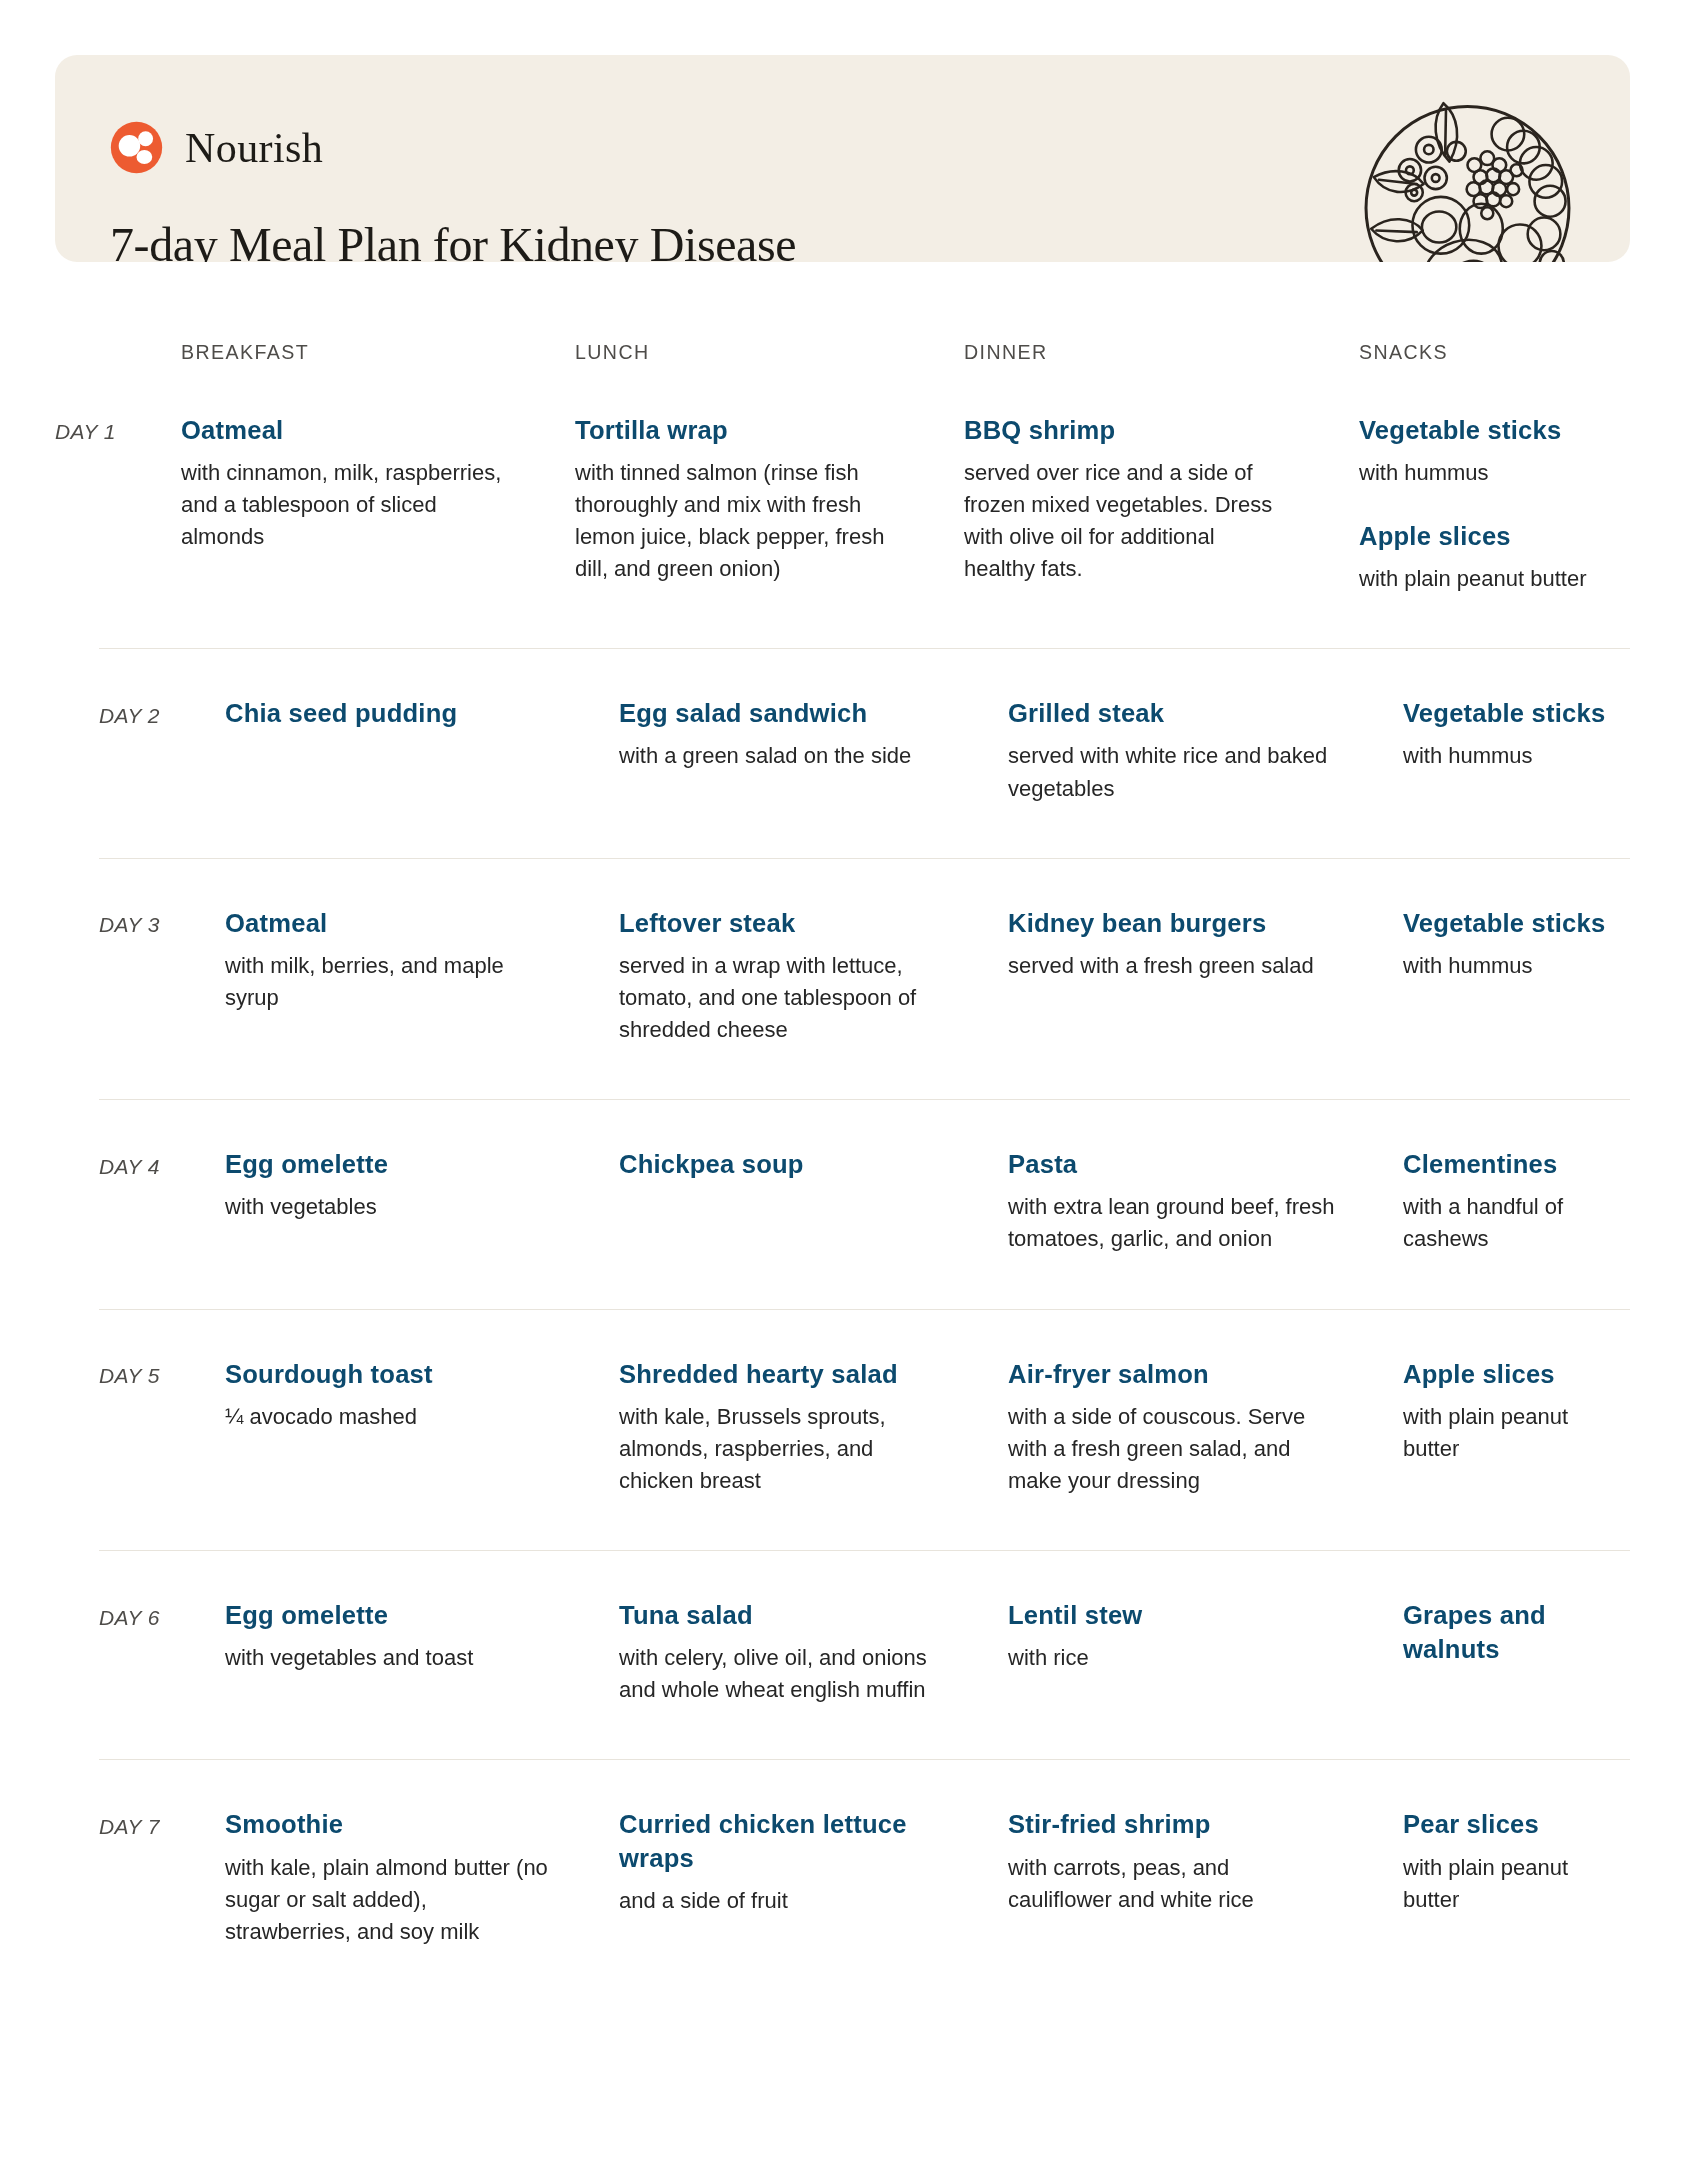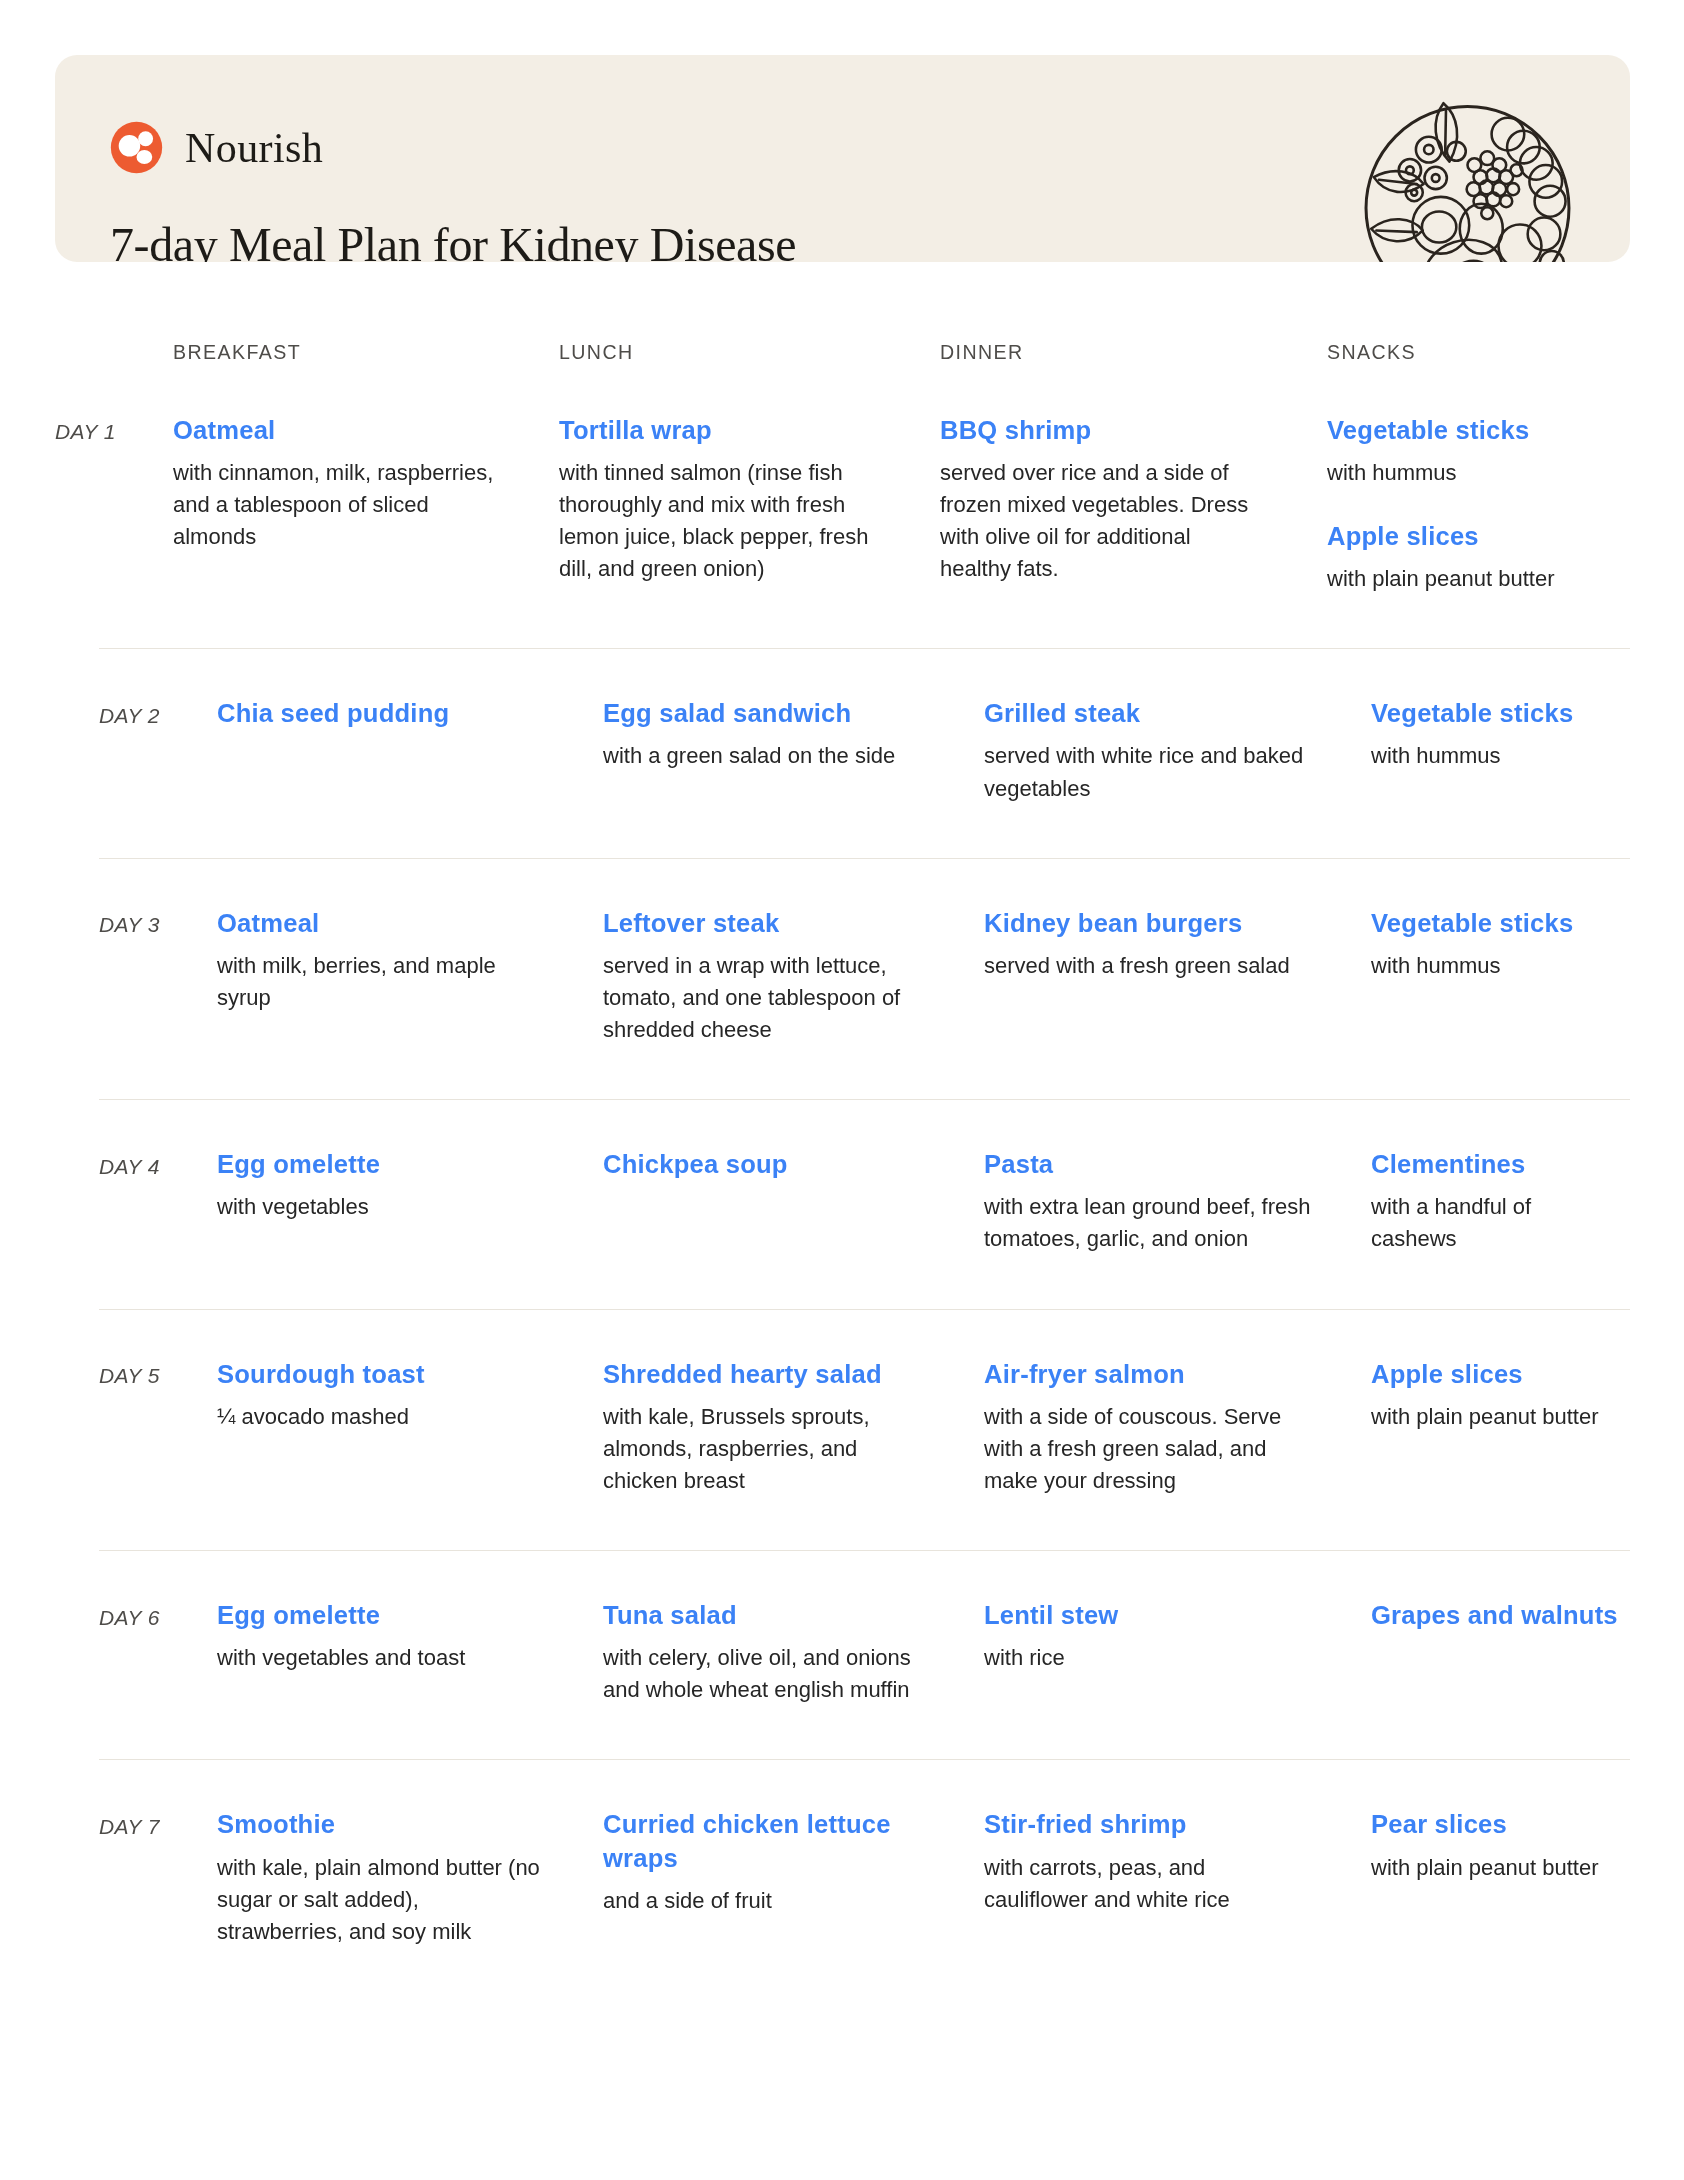--- a/index.html
+++ b/index.html
@@ -52,20 +52,21 @@
     right: 55px;
     width: 215px;
     height: 215px;
   }
 
   
   .plan-table { margin-top: 79px; }
   .grid-row {
     display: grid;
     grid-template-columns: 118px 386px 381px 387px 1fr;
+    gap: 8px;
   }
   .col-head-row { margin-bottom: 1.7px; }
   .col-head {
     font-size: 19.6px;
     letter-spacing: 1.4px;
     color: #4e4c49;
     font-weight: 400;
   }
   .day-row {
     padding: 48px 0 53px 0;
@@ -78,21 +79,21 @@
     letter-spacing: 0.4px;
     font-style: italic;
   }
   .meal-cell { padding-right: 60px; }
   .meal-cell.snacks { padding-right: 8.5px; }
   .meal-item + .meal-item { margin-top: 31px; }
   .meal-title {
     font-size: 25.6px;
     font-weight: 700;
     line-height: 1.32;
-    color: #3b82f6;
+    color: #0c4a6e;
     letter-spacing: 0.2px;
   }
   .meal-desc {
     margin-top: 9.4px;
     font-size: 22px;
     line-height: 1.46;
     color: #262626;
   }
 </style>
 </head>

